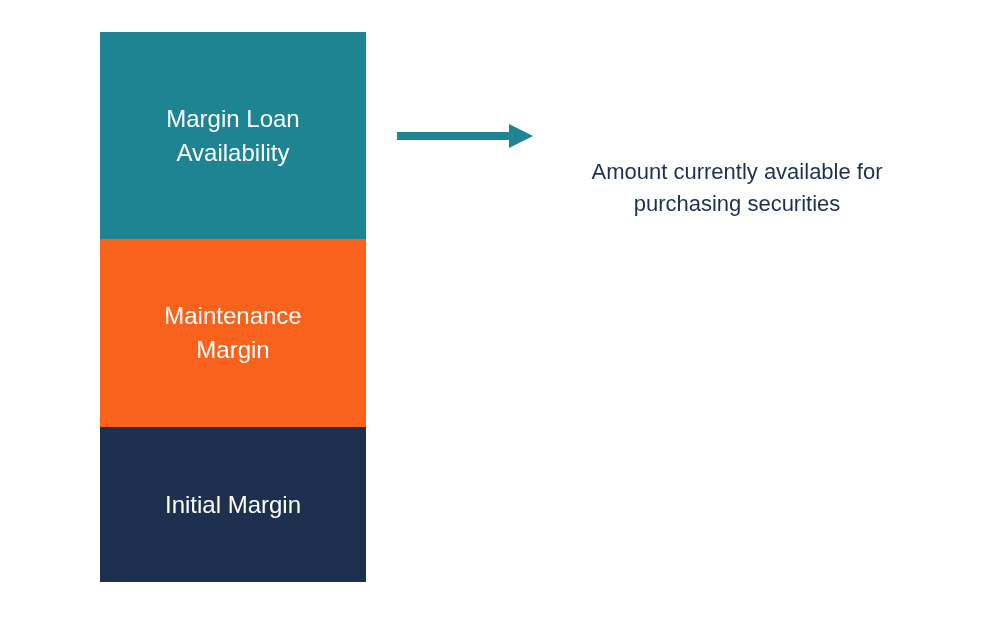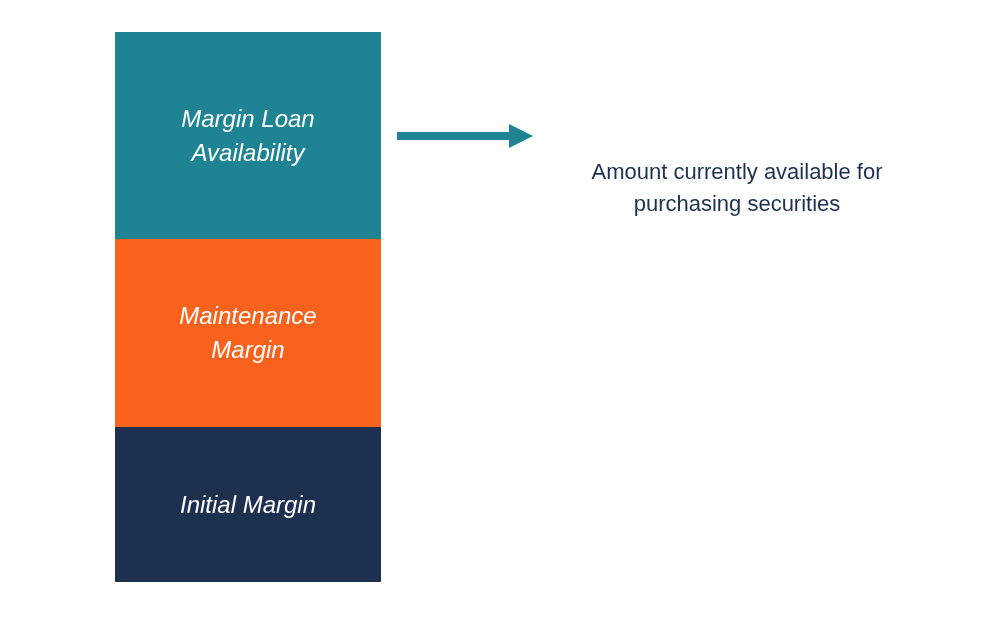--- a/index.html
+++ b/index.html
@@ -9,25 +9,24 @@
     }
     body {
       width: 984px;
       height: 618px;
       position: relative;
       overflow: hidden;
       font-family: "Liberation Sans", "DejaVu Sans", sans-serif;
     }
     .stack {
       position: absolute;
-      left: 115px;
+      left: 100px;
       top: 32px;
       width: 266px;
       height: 466px;
-      font-style: italic;
     }
     .block {
       position: absolute;
       left: 0;
       width: 266px;
       display: flex;
       align-items: center;
       justify-content: center;
       text-align: center;
       color: #ffffff;

